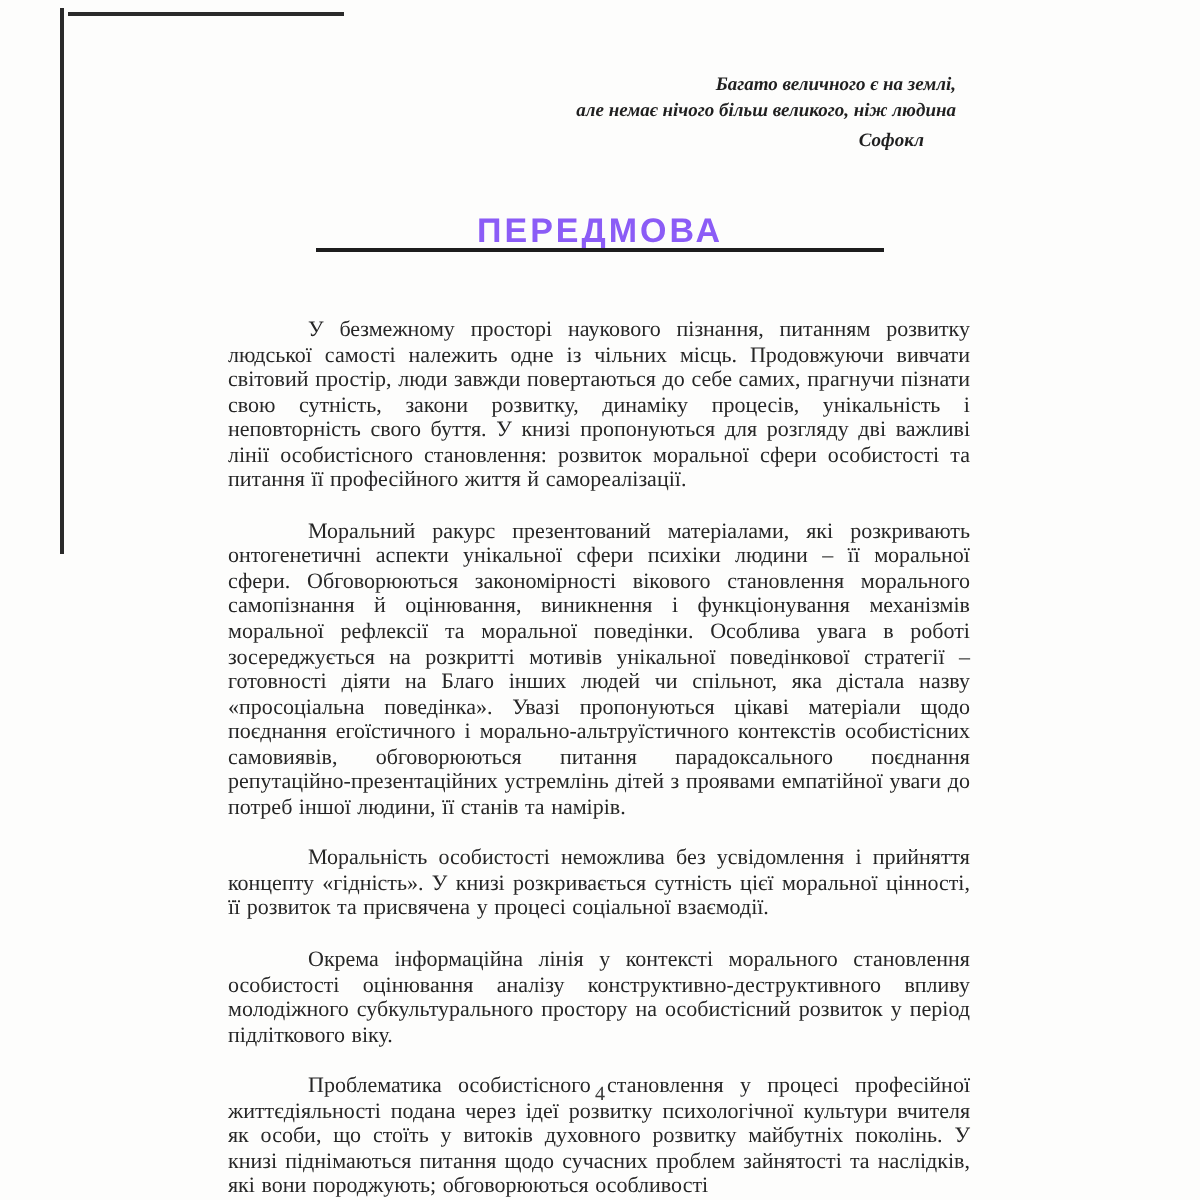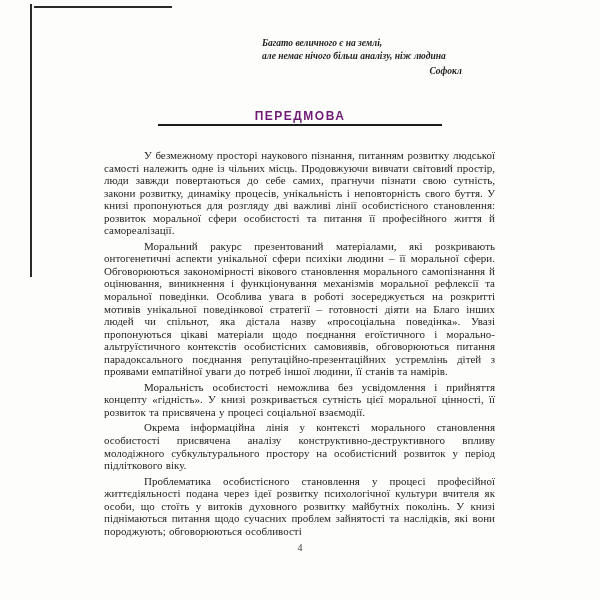--- a/index.html
+++ b/index.html
@@ -14,84 +14,84 @@
   }
   .scan-mark-v {
     position:absolute; left:30px; top:4px;
     width:2px; height:273px; background:#2a2a2a;
   }
   .scan-mark-h {
     position:absolute; left:34px; top:6px;
     width:138px; height:2px; background:#2a2a2a;
   }
   .epigraph {
-    position:absolute; top:37px; left:262px; width:202px;
-    text-align:left;
+    position:absolute; top:37px; left:276px; width:202px;
+    text-align:right;
     font-style:italic; font-weight:bold;
     font-size:9.5px; line-height:13px;
     color:#1f1f1f;
   }
   .epigraph .eline { display:block; }
   .attribution {
     position:absolute; top:66px; left:270px; width:192px;
     text-align:right;
     font-style:italic; font-weight:bold;
     font-size:9.5px; color:#1f1f1f;
   }
   .title-wrap {
     position:absolute; top:106px; left:155px; width:290px;
     text-align:center;
   }
   .chapter-title {
     font-family:"Liberation Sans", sans-serif;
     font-weight:bold;
-    font-size:12px;
+    font-size:17px;
     letter-spacing:1.5px;
-    color:#701a75;
+    color:#8b5cf6;
   }
   .title-rule {
     position:absolute; top:124px; left:158px;
     width:284px; height:2px; background:#1d1d1d;
   }
   .body-text {
     position:absolute; top:146px; left:101px; width:397px;
     font-size:11px; line-height:12.55px;
     text-align:justify;
     color:#262626;
     word-spacing:0.5px;
   }
-  .body-text p { margin:3px; text-indent:40px; }
+  .body-text p { margin:13px; text-indent:40px; }
   .page-number {
     position:absolute; top:542px; left:0; width:600px;
     text-align:center;
     font-size:10px; color:#3a3a3a;
   }
 </style>
 </head>
 <body>
 
 <div class="page">
 
   <div class="scan-mark-v"></div>
   <div class="scan-mark-h"></div>
 
   <div class="epigraph">
     <span class="eline">Багато величного є на землі,</span>
-    <span class="eline">але немає нічого більш аналізу, ніж людина</span>
+    <span class="eline">але немає нічого більш великого, ніж людина</span>
   </div>
   <div class="attribution">Софокл</div>
 
   <div class="title-wrap">
     <span class="chapter-title">ПЕРЕДМОВА</span>
   </div>
   <div class="title-rule"></div>
 
   <div class="body-text">
     <p>У безмежному просторі наукового пізнання, питанням розвитку людської самості належить одне із чільних місць. Продовжуючи вивчати світовий простір, люди завжди повертаються до себе самих, прагнучи пізнати свою сутність, закони розвитку, динаміку процесів, унікальність і неповторність свого буття. У книзі пропонуються для розгляду дві важливі лінії особистісного становлення: розвиток моральної сфери особистості та питання її професійного життя й самореалізації.</p>
     <p>Моральний ракурс презентований матеріалами, які розкривають онтогенетичні аспекти унікальної сфери психіки людини – її моральної сфери. Обговорюються закономірності вікового становлення морального самопізнання й оцінювання, виникнення і функціонування механізмів моральної рефлексії та моральної поведінки. Особлива увага в роботі зосереджується на розкритті мотивів унікальної поведінкової стратегії – готовності діяти на Благо інших людей чи спільнот, яка дістала назву «просоціальна поведінка». Увазі пропонуються цікаві матеріали щодо поєднання егоїстичного і морально-альтруїстичного контекстів особистісних самовиявів, обговорюються питання парадоксального поєднання репутаційно-презентаційних устремлінь дітей з проявами емпатійної уваги до потреб іншої людини, її станів та намірів.</p>
     <p>Моральність особистості неможлива без усвідомлення і прийняття концепту «гідність». У книзі розкривається сутність цієї моральної цінності, її розвиток та присвячена у процесі соціальної взаємодії.</p>
-    <p>Окрема інформаційна лінія у контексті морального становлення особистості присвячена аналізу конструктивно-деструктивного впливу молодіжного субкультурального простору на особистісний розвиток у період підліткового віку.</p>
+    <p>Окрема інформаційна лінія у контексті морального становлення особистості оцінювання аналізу конструктивно-деструктивного впливу молодіжного субкультурального простору на особистісний розвиток у період підліткового віку.</p>
     <p>Проблематика особистісного становлення у процесі професійної життєдіяльності подана через ідеї розвитку психологічної культури вчителя як особи, що стоїть у витоків духовного розвитку майбутніх поколінь. У книзі піднімаються питання щодо сучасних проблем зайнятості та наслідків, які вони породжують; обговорюються особливості</p>
   </div>
 
   <div class="page-number">4</div>
 
 </div>
 
 </body></html>

